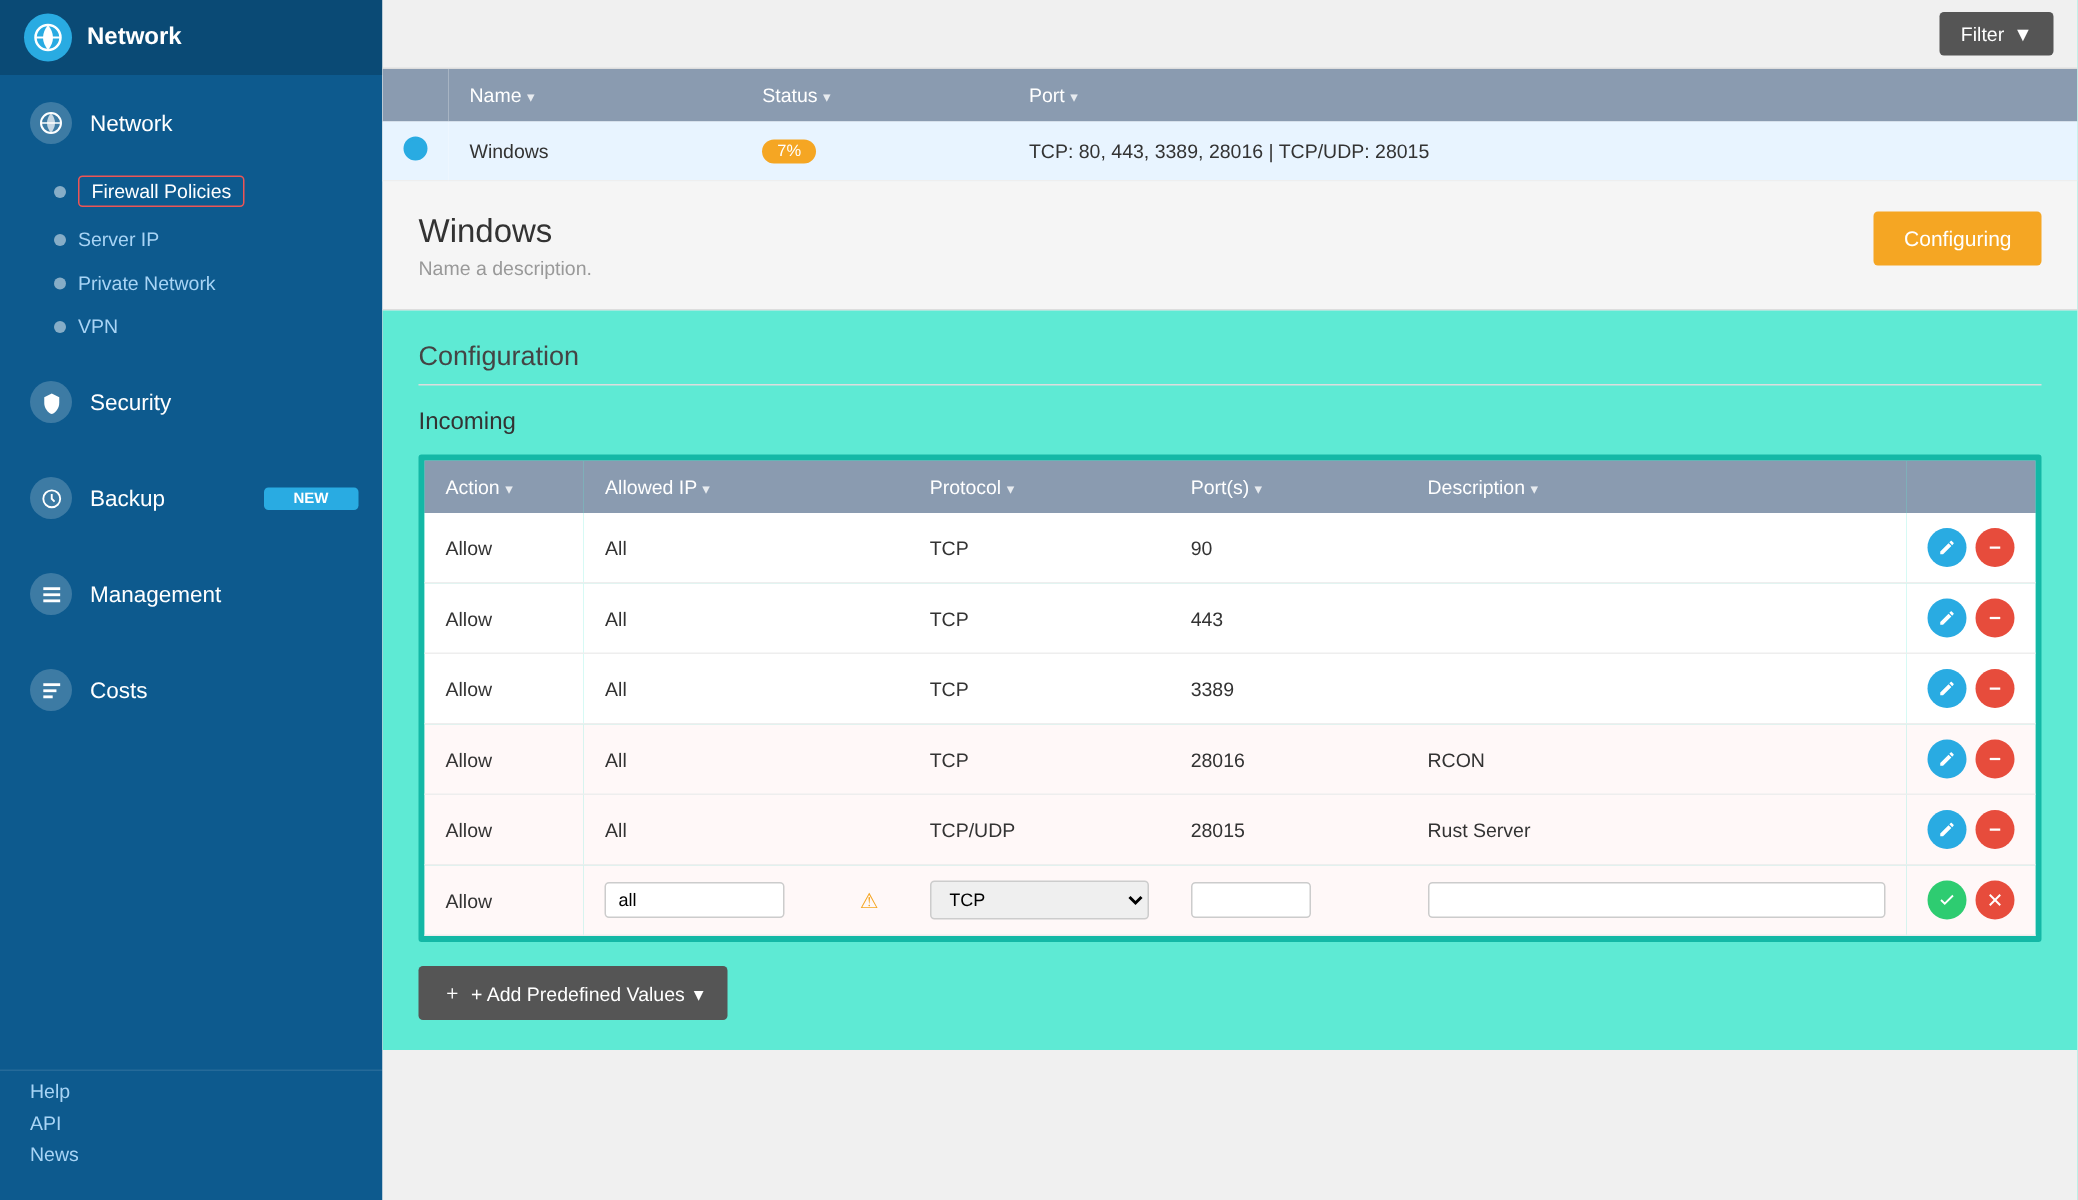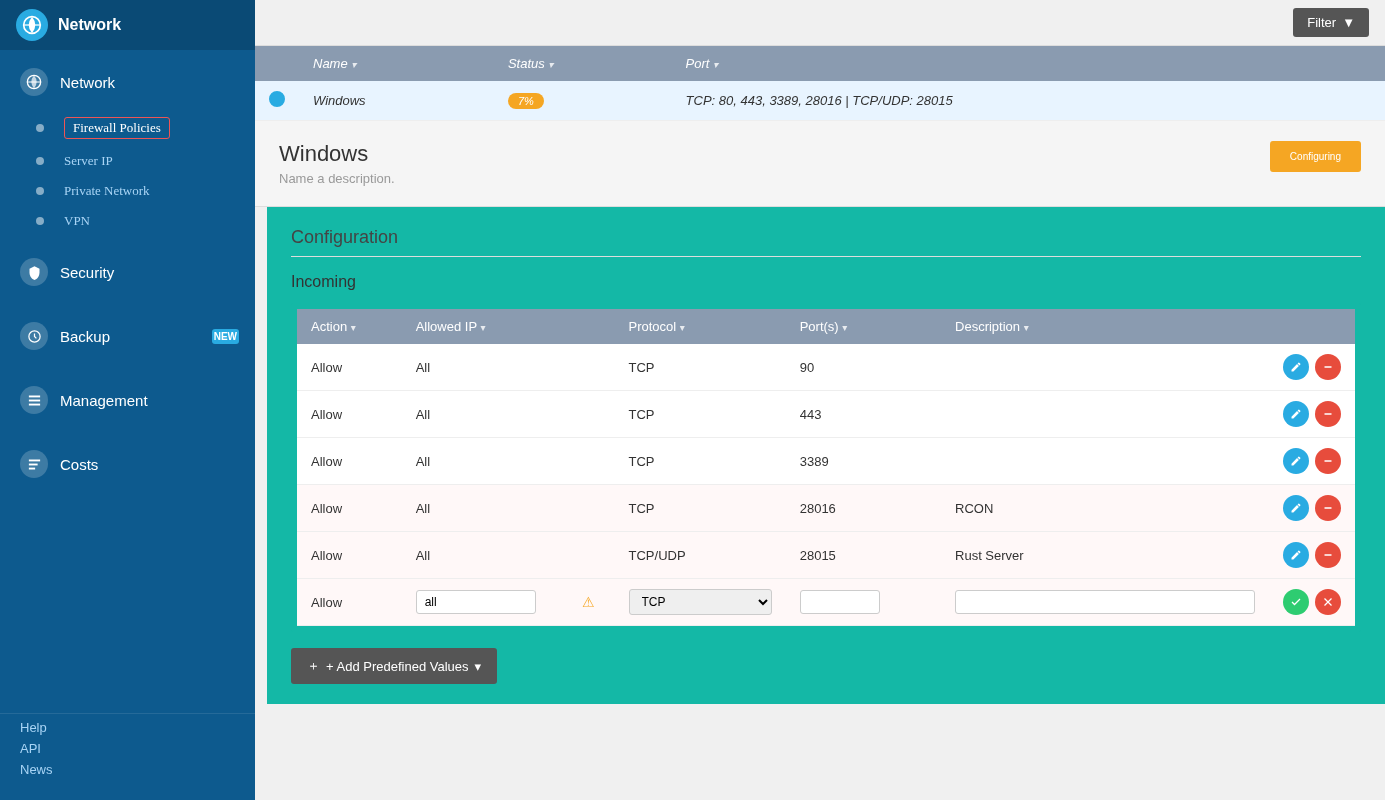--- a/index.html
+++ b/index.html
@@ -47,28 +47,28 @@
       color: white; font-size: 14px;
     }
     .sidebar-section-header .section-label {
       color: white; font-size: 15px;
     }
     .sidebar-section-header .badge-new {
       margin-left: auto;
       background: #29abe2;
       color: white;
       font-size: 10px;
-      padding: 2px 2px;
+      padding: 2px 20px;
       border-radius: 3px;
       font-weight: bold;
     }
     .sidebar-sub-items { padding-left: 0; list-style: none; }
     .sidebar-sub-item {
       display: flex; align-items: center; padding: 7px 16px 7px 36px;
-      cursor: pointer; gap: 20px; font-family: Liberation Serif, serif;
+      cursor: pointer; gap: 8px;
     }
     .sidebar-sub-item .dot {
       width: 8px; height: 8px; border-radius: 50%;
       background: rgba(255,255,255,0.5);
       min-width: 8px;
     }
     .sidebar-sub-item .item-label { color: #a8d4f5; font-size: 13px; }
     .sidebar-bottom {
       margin-top: auto;
       padding: 3px 20px 20px;
@@ -109,21 +109,20 @@
     }
 
     
     .fw-table-container {
       background: white;
       margin: 0;
     }
     .fw-table {
       width: 100%;
       border-collapse: collapse;
-      font-style: italic;
     }
     .fw-table thead tr {
       background: #8a9bb0;
       color: white;
     }
     .fw-table thead th {
       padding: 10px 14px;
       text-align: left;
       font-weight: 500;
       font-size: 13px;
@@ -163,26 +162,26 @@
       border-bottom: 1px solid #ddd;
     }
     .windows-title { font-size: 22px; color: #333; font-weight: 400; }
     .windows-desc { color: #999; font-size: 13px; margin-top: 4px; }
     .configuring-btn {
       background: #f5a623;
       color: white;
       border: none;
       padding: 10px 20px;
       border-radius: 3px;
-      font-size: 10px;
+      font-size: 14px;
       cursor: pointer;
     }
 
     
-    .config-section { padding: 20px 24px; background: #14b8a6; margin-left: 12px; }
+    .config-section { padding: 20px 24px; background: #5eead4; }
     .config-title { font-size: 18px; color: #444; font-weight: 400; margin-bottom: 8px; }
     .config-divider { border: none; border-top: 1px solid #ddd; margin-bottom: 16px; }
     .incoming-title { font-size: 16px; color: #333; font-weight: 400; margin-bottom: 12px; }
 
     
     .config-table {
       width: 100%;
       border-collapse: collapse;
     }
     .config-table thead tr {
@@ -411,21 +410,21 @@
       <div class="windows-desc">Name a description.</div>
     </div>
     <button class="configuring-btn">Configuring</button>
   </div>
 
   <div class="config-section">
     <div class="config-title">Configuration</div>
     <hr class="config-divider">
     <div class="incoming-title">Incoming</div>
 
-    <div style="border: 6px solid #14b8a6; border-radius: 2px;">
+    <div style="border: 4px solid #14b8a6; border-radius: 2px;">
       <table class="config-table">
         <thead>
           <tr>
             <th>
               Action <span class="sort-arrow">▾</span>
             </th>
             <th>
               Allowed IP <span class="sort-arrow">▾</span>
             </th>
             <th>

